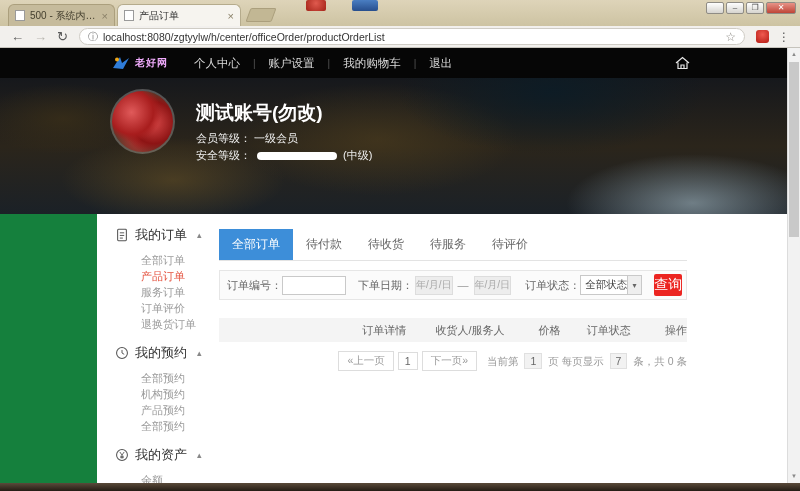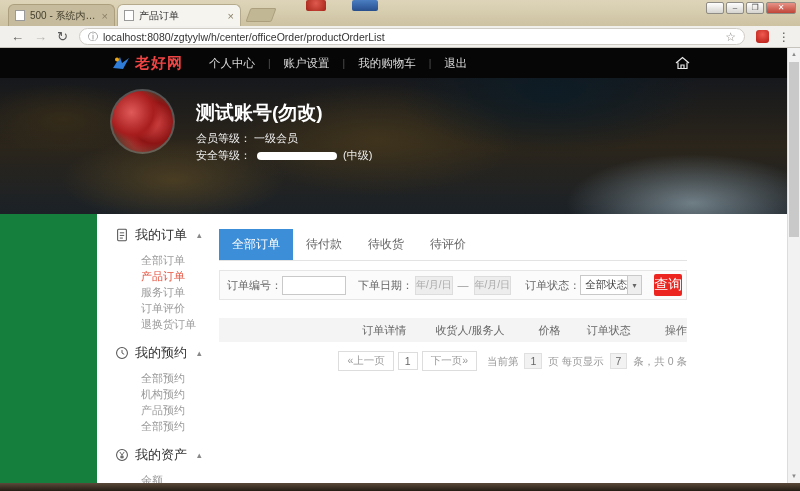--- a/index.html
+++ b/index.html
@@ -39,21 +39,21 @@
   .ext-icon { width:13px; height:13px; border-radius:3px; margin:0 5px;
     background:radial-gradient(circle at 50% 35%,#f05a50,#b41a12); }
   .menu-dots { color:#5a5a5a; font-size:12px; padding:0 4px; }
 
   
   .viewport { position:absolute; top:48px; left:0; right:13px; bottom:8px; background:#f0f1f1; overflow:hidden; }
 
   
   .site-nav { height:30px; background:#060606; display:flex; align-items:center; padding-left:112px; }
   .logo { display:flex; align-items:center; gap:5px; }
-  .logo-text { color:#ef4444; font-weight:bold; font-size:15px; letter-spacing:1px; }
+  .logo-text { color:#f0abfc; font-weight:bold; font-size:10px; letter-spacing:1px; }
   .nav-menu { display:flex; align-items:center; margin-left:26px; font-size:11.5px; color:#ddd; }
   .nav-menu .sep { color:#555; margin:0 13px; font-size:10px; }
   .nav-item { cursor:pointer; }
   .home-ic { margin-left:auto; margin-right:96px; }
 
   
   .banner { position:relative; height:136px; overflow:hidden;
     background:
       radial-gradient(ellipse 180px 70px at 88% 92%, rgba(155,175,185,.65), transparent 70%),
       radial-gradient(ellipse 220px 90px at 70% 10%, rgba(12,28,38,.9), transparent 70%),
@@ -262,20 +262,21 @@
             <li>积分</li>
           </ul>
         </aside>
 
         <main class="content">
 
           <div class="otabs">
             <span class="otab active">全部订单</span>
             <span class="otab">待付款</span>
             <span class="otab">待收货</span>
+            <span class="otab">待服务</span>
             <span class="otab">待评价</span>
           </div>
 
           <div class="filterbar">
             <span class="f-label first">订单编号：</span>
             <input class="f-input" type="text" style="">
             <span class="f-label">下单日期：</span>
             <span class="f-date">年/月/日</span>
             <span class="f-sep">—</span>
             <span class="f-date">年/月/日</span>

